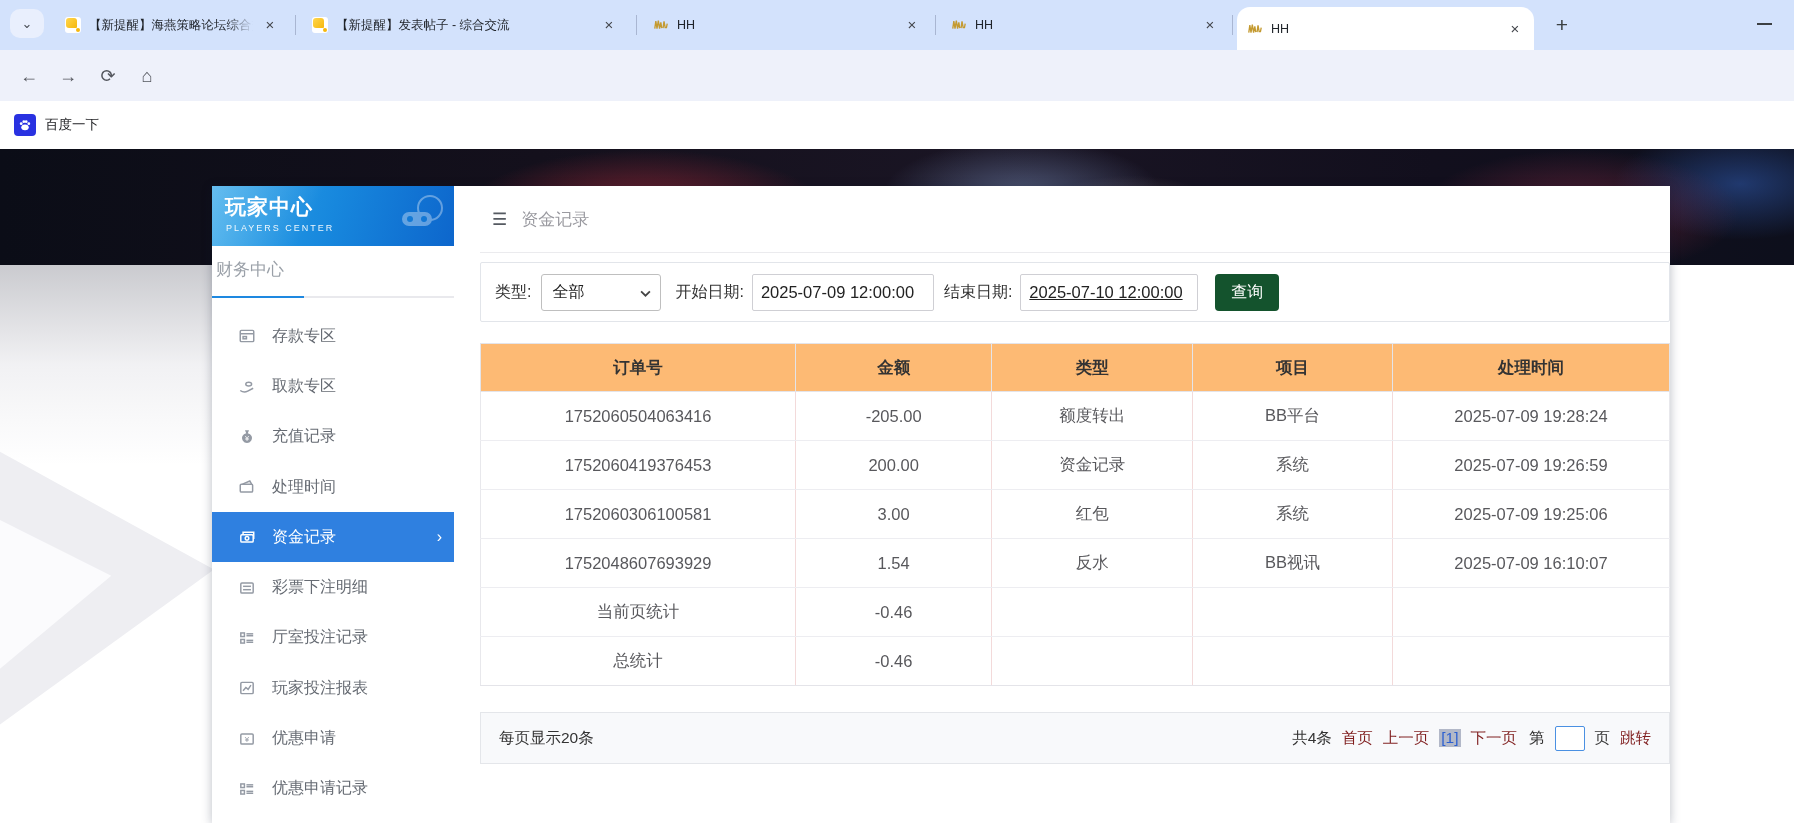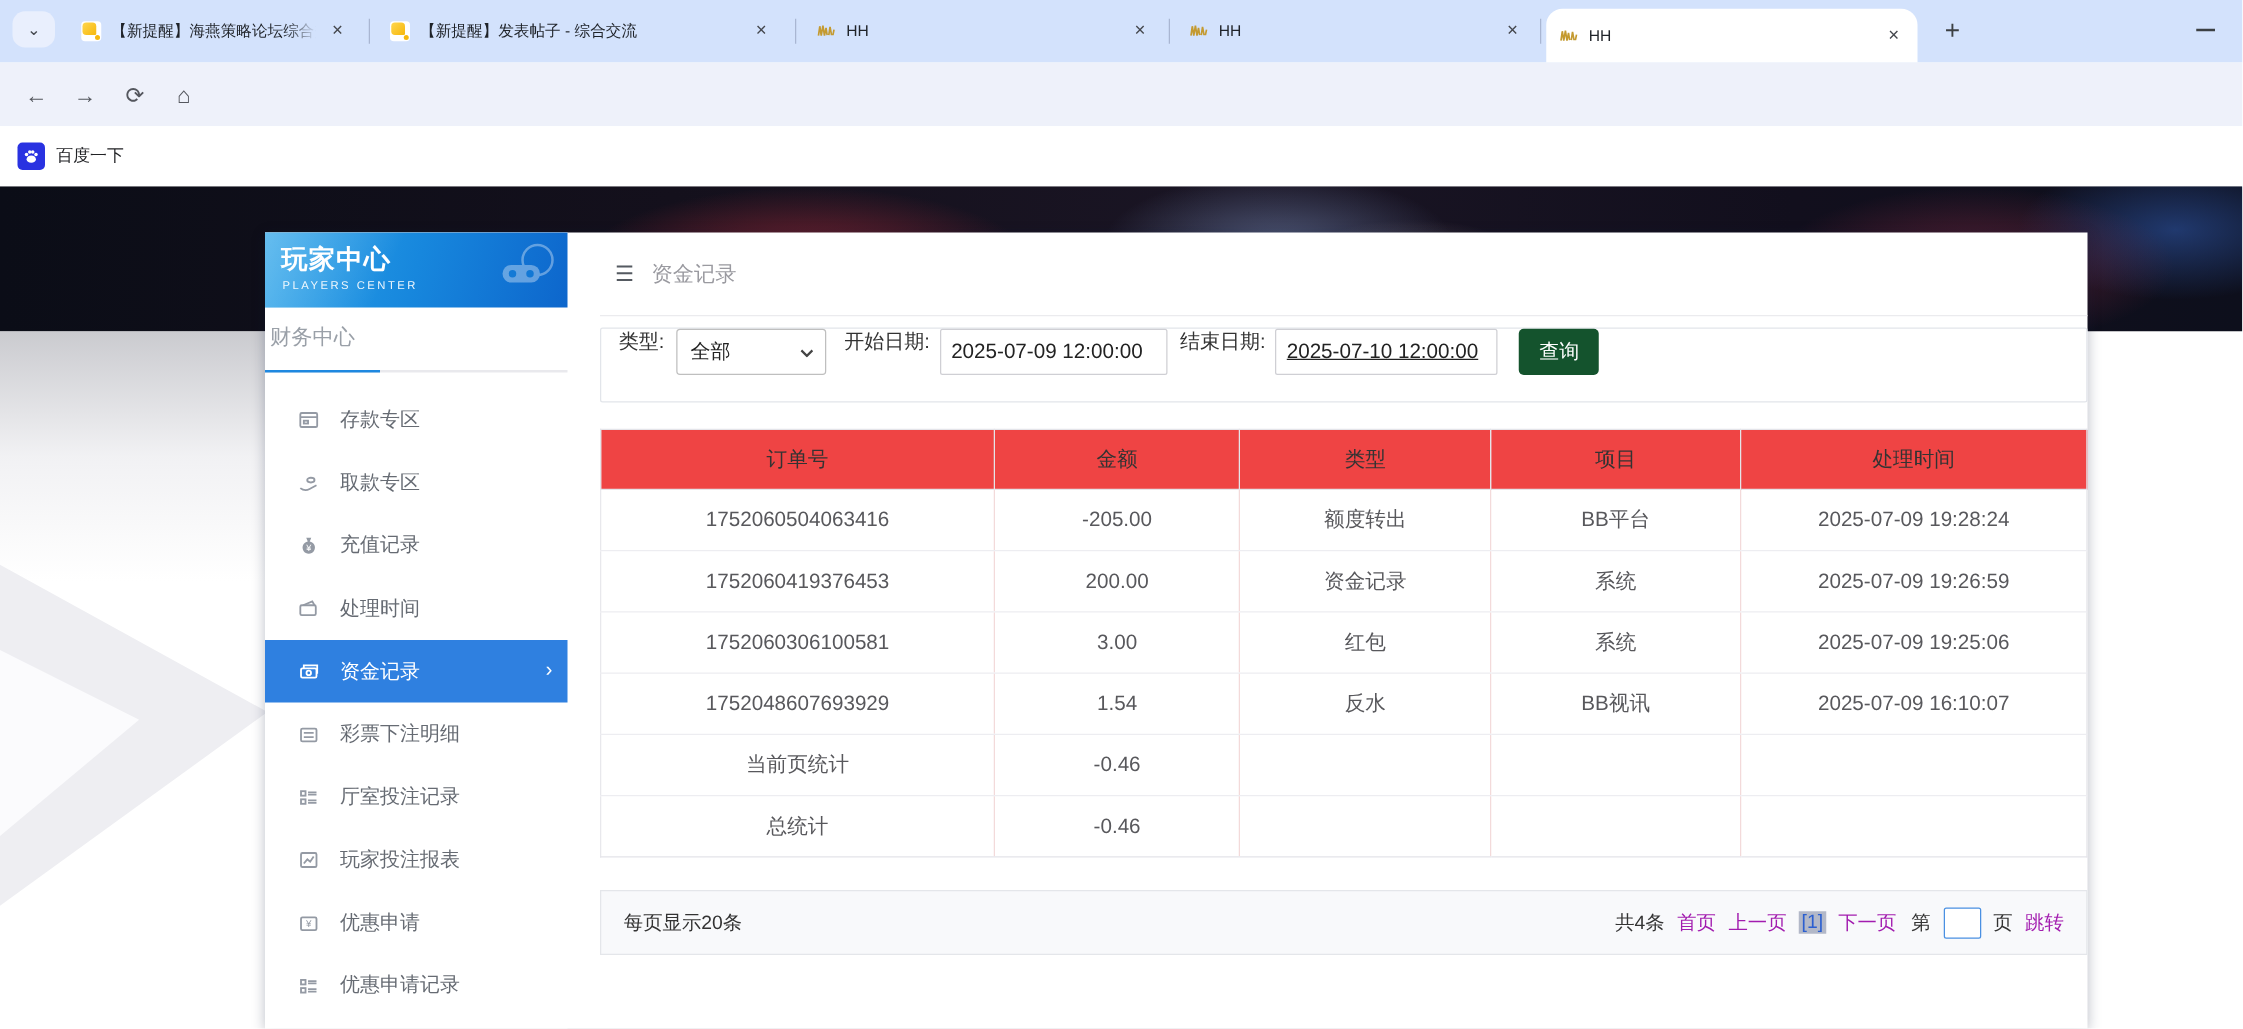--- a/index.html
+++ b/index.html
@@ -79,48 +79,48 @@
   .sb-item.active .arrow { position:absolute; right:12px; font-size:16px; color:#fff; }
 
   
   .content { position:absolute; left:268px; top:0; width:1190px; }
   .page-head { position:absolute; left:0; top:0; width:1190px; height:67px; border-bottom:1px solid #ebebee;
     display:flex; align-items:center; }
   .burger { margin-left:12px; font-size:17px; color:#555a61; }
   .page-title { margin-left:14px; font-size:17px; color:#9a9aa0; }
 
   .filterbox { position:absolute; left:0; top:76px; width:1190px; height:60px; border:1px solid #e2e5ea; border-radius:2px;
-    display:flex; }
+    display:flex; align-items:center; }
   .f-label { font-size:16px; color:#333; white-space:nowrap; }
   .sel { width:120px; height:37px; border:1px solid #bfbfbf; border-radius:3px; background:#fff; position:relative;
     display:flex; align-items:center; padding-left:10px; font-size:16px; color:#222; cursor:pointer; }
   .sel svg { position:absolute; right:9px; top:15px; }
   .f-input { height:37px; border:1px solid #cfcfd4; border-radius:2px; background:#fff; font-size:16.5px; color:#222;
     padding:0 8px; font-family:"Liberation Sans",sans-serif; }
   .btn-query { width:64px; height:37px; background:#14532d; color:#fff; font-size:16px; border:none; border-radius:4px; cursor:pointer; }
 
   table.grid { position:absolute; left:0; top:157px; width:1190px; border-collapse:collapse; table-layout:fixed; }
   table.grid col:nth-child(1){width:26.5%} table.grid col:nth-child(2){width:16.5%}
   table.grid col:nth-child(3){width:16.9%} table.grid col:nth-child(4){width:16.8%}
   table.grid col:nth-child(5){width:23.3%}
-  .grid th { height:48px; background:#ef4444; font-size:16.5px; color:#333; font-weight:normal;
+  .grid th { height:48px; background:#fdba74; font-size:16.5px; color:#333; font-weight:bold;
     border:1px solid #e4e4e9; border-left:1px solid #f0d6d6; text-align:center; }
   .grid th:first-child { border-left:1px solid #e4e4e9; }
   .grid td { height:49px; font-size:16.5px; color:#58585c; text-align:center;
     border-bottom:1px solid #ededf1; border-left:1px solid #f3dada; }
   .grid td:first-child { border-left:1px solid #e8e8ec; }
   .grid td:last-child { border-right:1px solid #e8e8ec; }
   .grid tr:last-child td { border-bottom:1px solid #e4e4e9; }
 
   .pager { position:absolute; left:0; top:526px; width:1190px; height:52px; background:#f8f9fb; border:1px solid #e4e6ea;
     display:flex; align-items:center; justify-content:space-between; padding:0 18px; font-size:15.5px; }
   .pager .left { color:#333; }
   .pager .right { display:flex; align-items:center; gap:10px; }
   .pg-txt { color:#333; }
-  .pg-link { color:#a21caf; cursor:pointer; text-decoration:none; }
+  .pg-link { color:#7f1d1d; cursor:pointer; text-decoration:none; }
   .pg-cur { color:#2b5fd0; background:#b2b8c8; padding:0 2px; }
   .jump-input { width:30px; height:25px; border:1.5px solid #4a90e2; border-radius:2px; background:#fff; }
 </style>
 </head>
 <body>
 
 <div class="screen">
 
   <div class="tabstrip">
     <div class="tab-chevron-btn">

